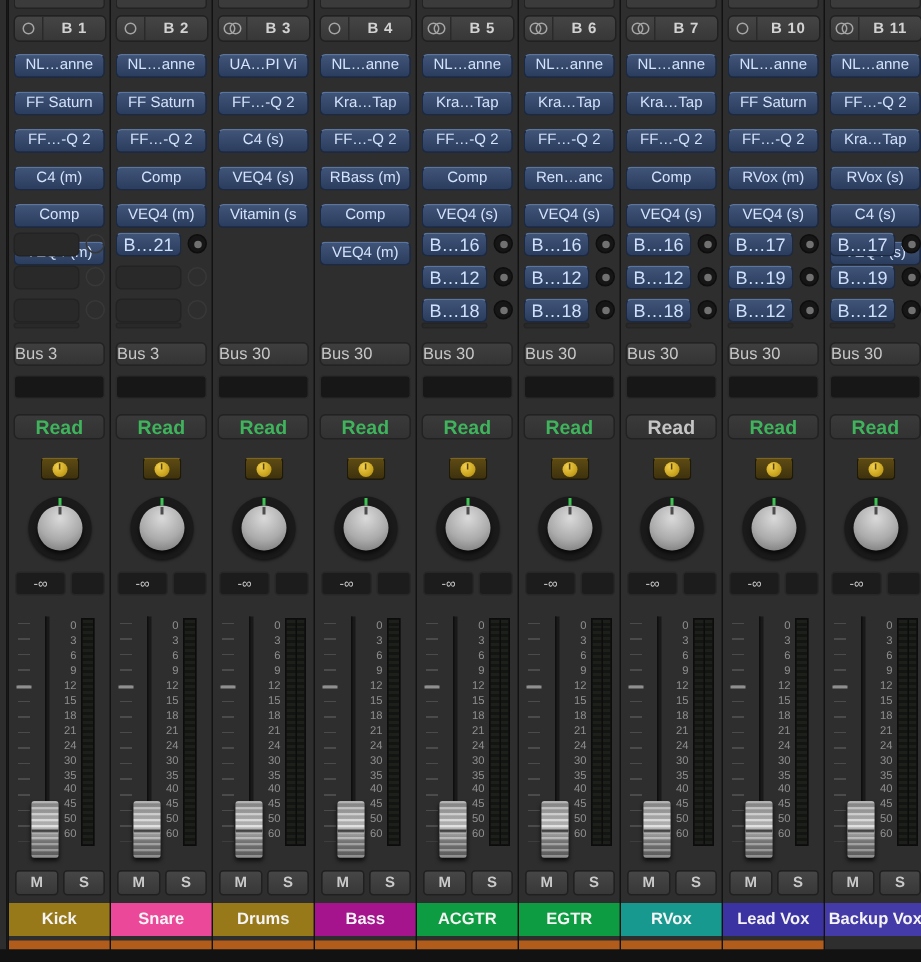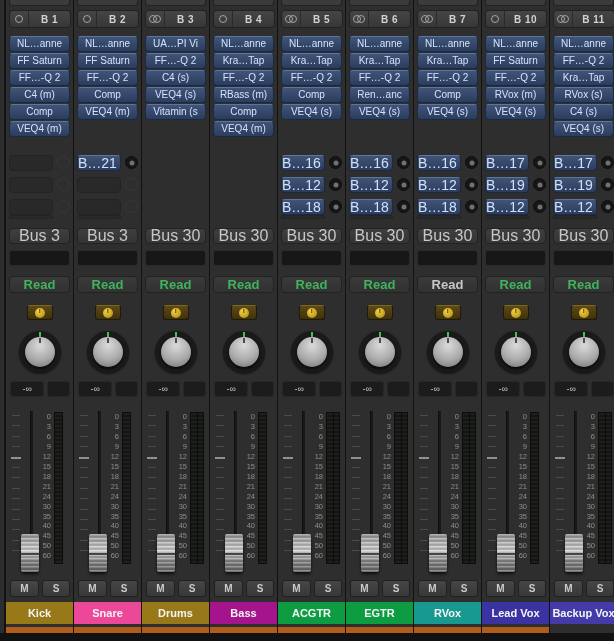--- a/index.html
+++ b/index.html
@@ -20,47 +20,47 @@
   .io-btn { position:absolute; top:10px; left:3px; right:2px; height:18px;
             background:linear-gradient(#454545,#373737); border:1px solid #212121;
             border-radius:4px; display:flex; align-items:center;justify-content:center; }
   .fmt { width:19px; height:100%; display:flex; align-items:center; justify-content:center;
          border-right:1px solid #2a2a2a; }
   .ring { width:8px; height:8px; border:1px solid #a5a5a5; border-radius:50%; display:inline-block; }
   .ring.r2 { margin-left:-4px; }
   .io-label { flex:1; text-align:center; color:#d2d2d2; font-size:10px; font-weight:bold; letter-spacing:.5px; }
 
   
-  .inserts { position:absolute; top:36px; left:3px; right:3px; display:flex; flex-direction:column; gap:1px; }
+  .inserts { position:absolute; top:36px; left:3px; right:3px; display:flex; flex-direction:column; gap:9px; }
   .blue-btn { height:16px; border-radius:4px;
               background:linear-gradient(#405478,#2b3d5e);
               border:1px solid #1b2942; border-top-color:#5a759f;
               color:#d4e3fb; font-size:10px; line-height:14px; text-align:center;
               overflow:hidden; white-space:nowrap; }
 
   
   .sends { position:absolute; top:155px; left:3px; right:2px; height:66px; }
   .send-row { position:absolute; left:0; height:16px; width:100%; }
   .send-slot { position:absolute; left:0; top:0; width:44px; height:16px; border-radius:4px;
                background:#292929; border:1px solid #232323; }
   .send-slot.filled { background:linear-gradient(#405478,#2b3d5e);
                border:1px solid #1b2942; border-top-color:#5a759f;
-               color:#cfe0fa; font-size:14px; line-height:14px; }
+               color:#cfe0fa; font-size:12px; line-height:14px; text-align:center; }
   .send-knob { position:absolute; left:48px; top:1px; width:13px; height:13px; border-radius:50%; }
   .send-knob.empty { border:1px solid #383838; }
   .send-knob.filled { background:#161616; border:1px solid #0e0e0e; }
   .send-knob.filled::after { content:""; position:absolute; left:50%; top:50%; width:5px; height:5px;
                transform:translate(-50%,-50%); border-radius:50%; background:#717171; }
   .send-more { position:absolute; left:0; top:60px; width:44px; height:4px;
                background:#292929; border-radius:2px; border:1px solid #242424; }
 
   
   .output-btn { position:absolute; top:228px; left:3px; right:3px; height:16px;
                 background:linear-gradient(#3f3f3f,#343434); border:1px solid #232323;
-                border-radius:4px; color:#c7c7c7; font-size:16px; line-height:14px; text-align:center; }
+                border-radius:4px; color:#c7c7c7; font-size:11px; line-height:14px; }
   .group-slot { position:absolute; top:250px; left:3px; right:3px; height:16px;
                 background:#171717; border:1px solid #2a2a2a; border-radius:3px; }
   .read-btn { position:absolute; top:276px; left:3px; right:3px; height:17px;
               background:linear-gradient(#3a3a3a,#323232); border:1px solid #222;
               border-radius:4px; font-size:13px; font-weight:bold; line-height:15px; text-align:center; }
   .read-green { color:#3fb45c; }
   .read-gray  { color:#c6c6c6; }
 
   
   .clock { position:absolute; top:305px; left:50%; transform:translateX(-50%);

